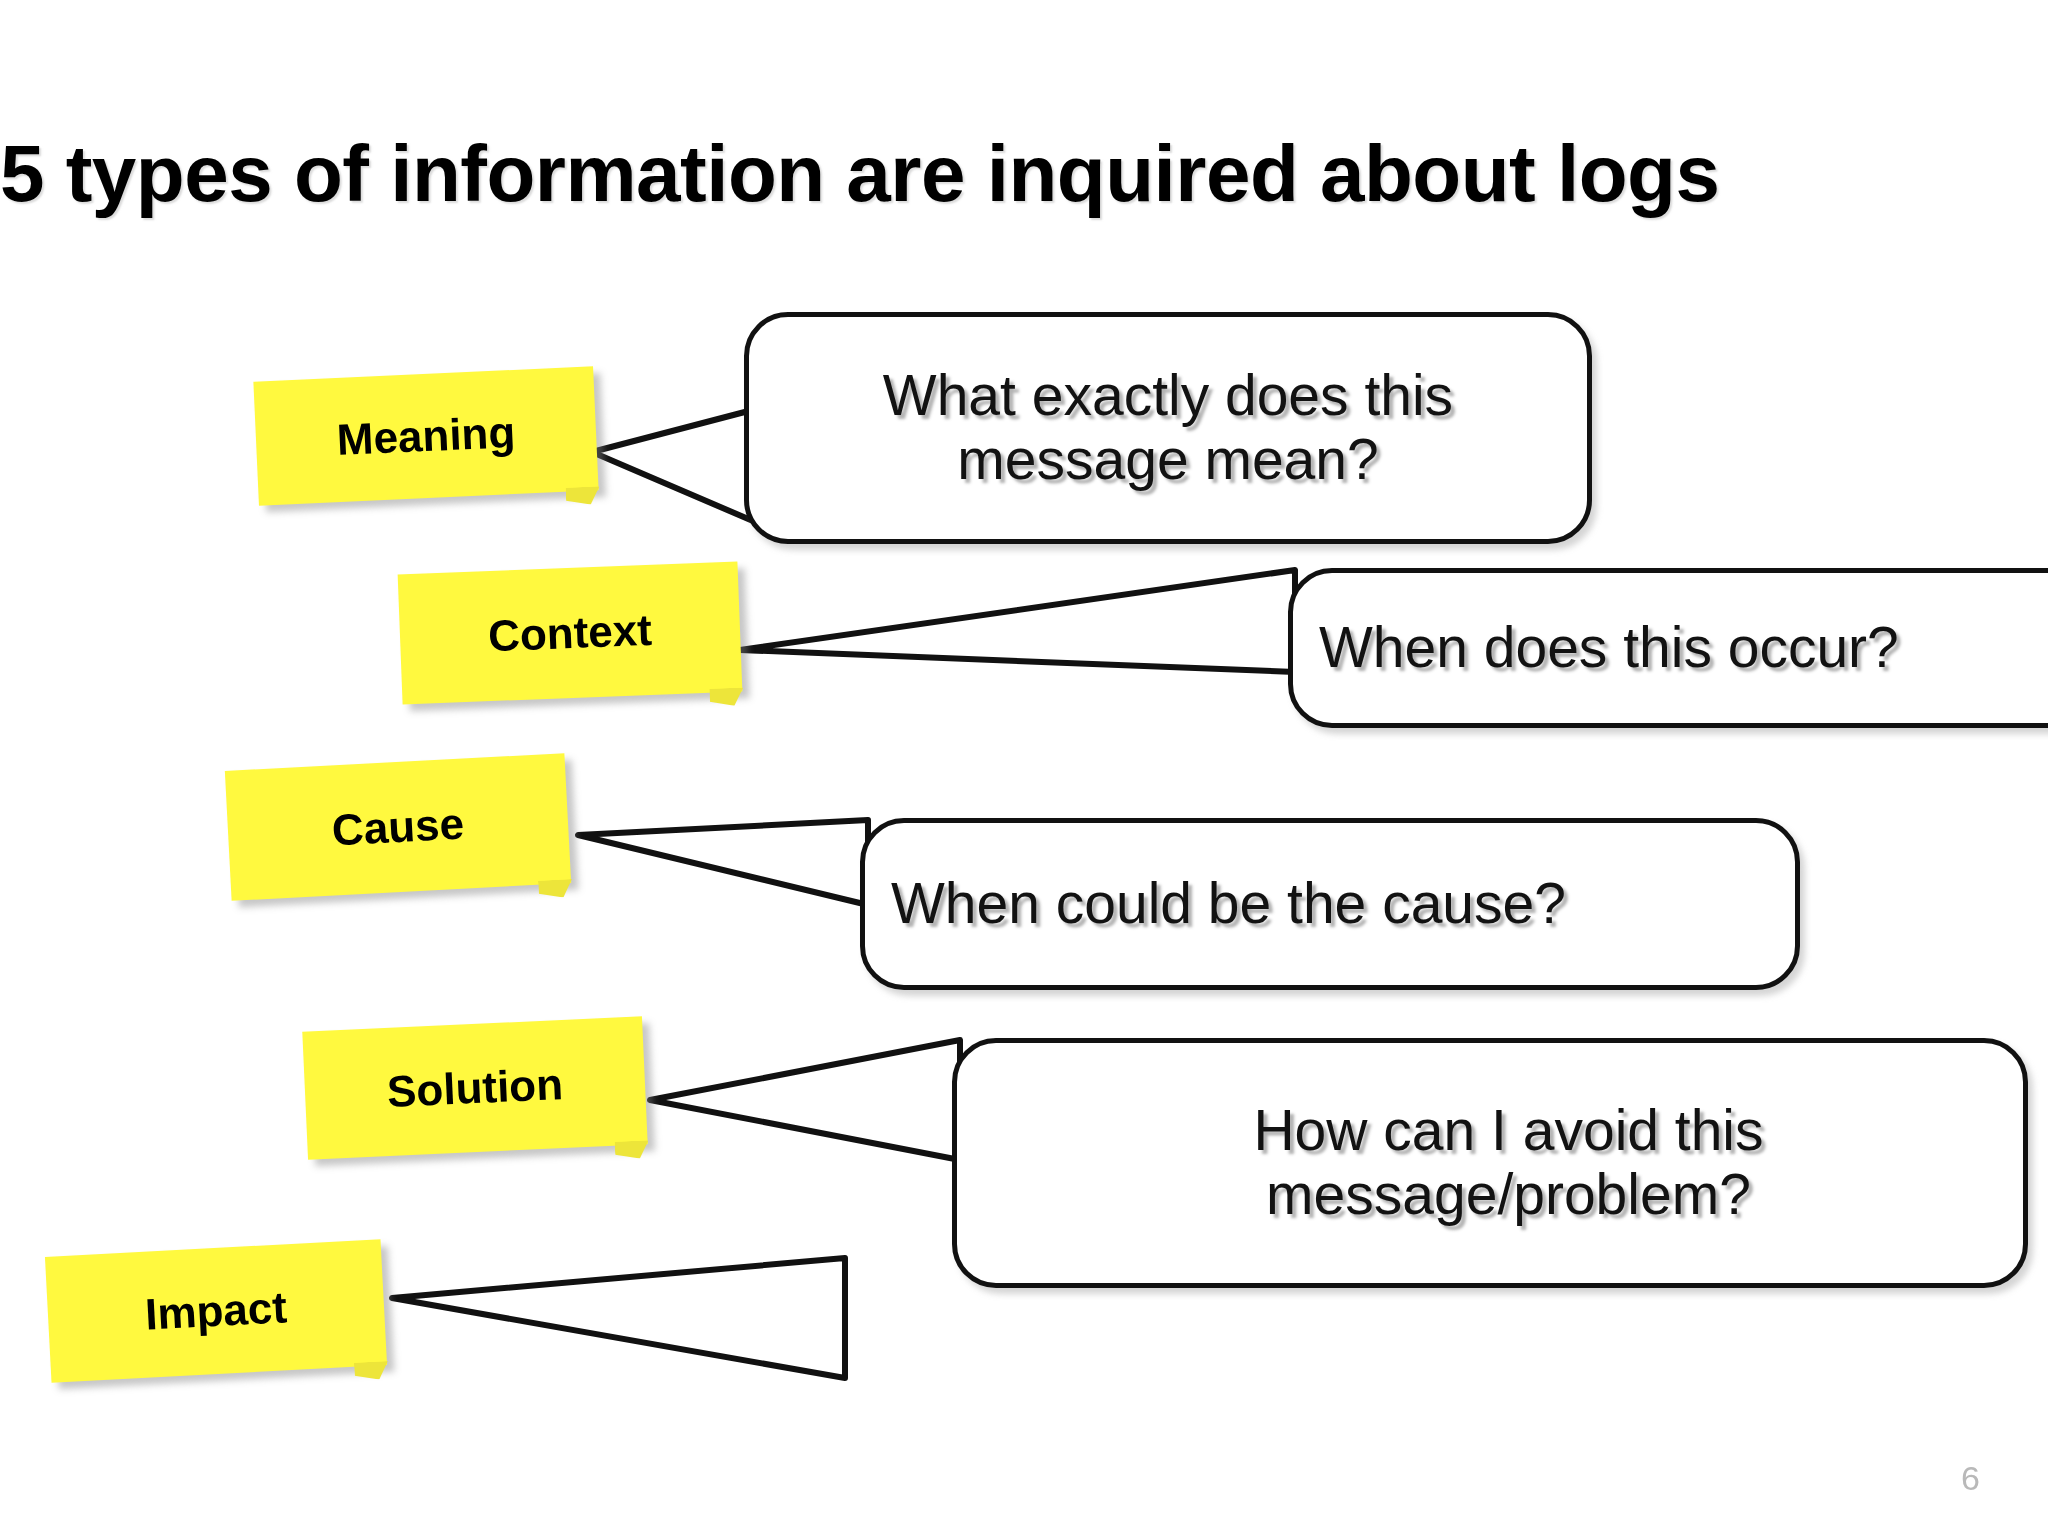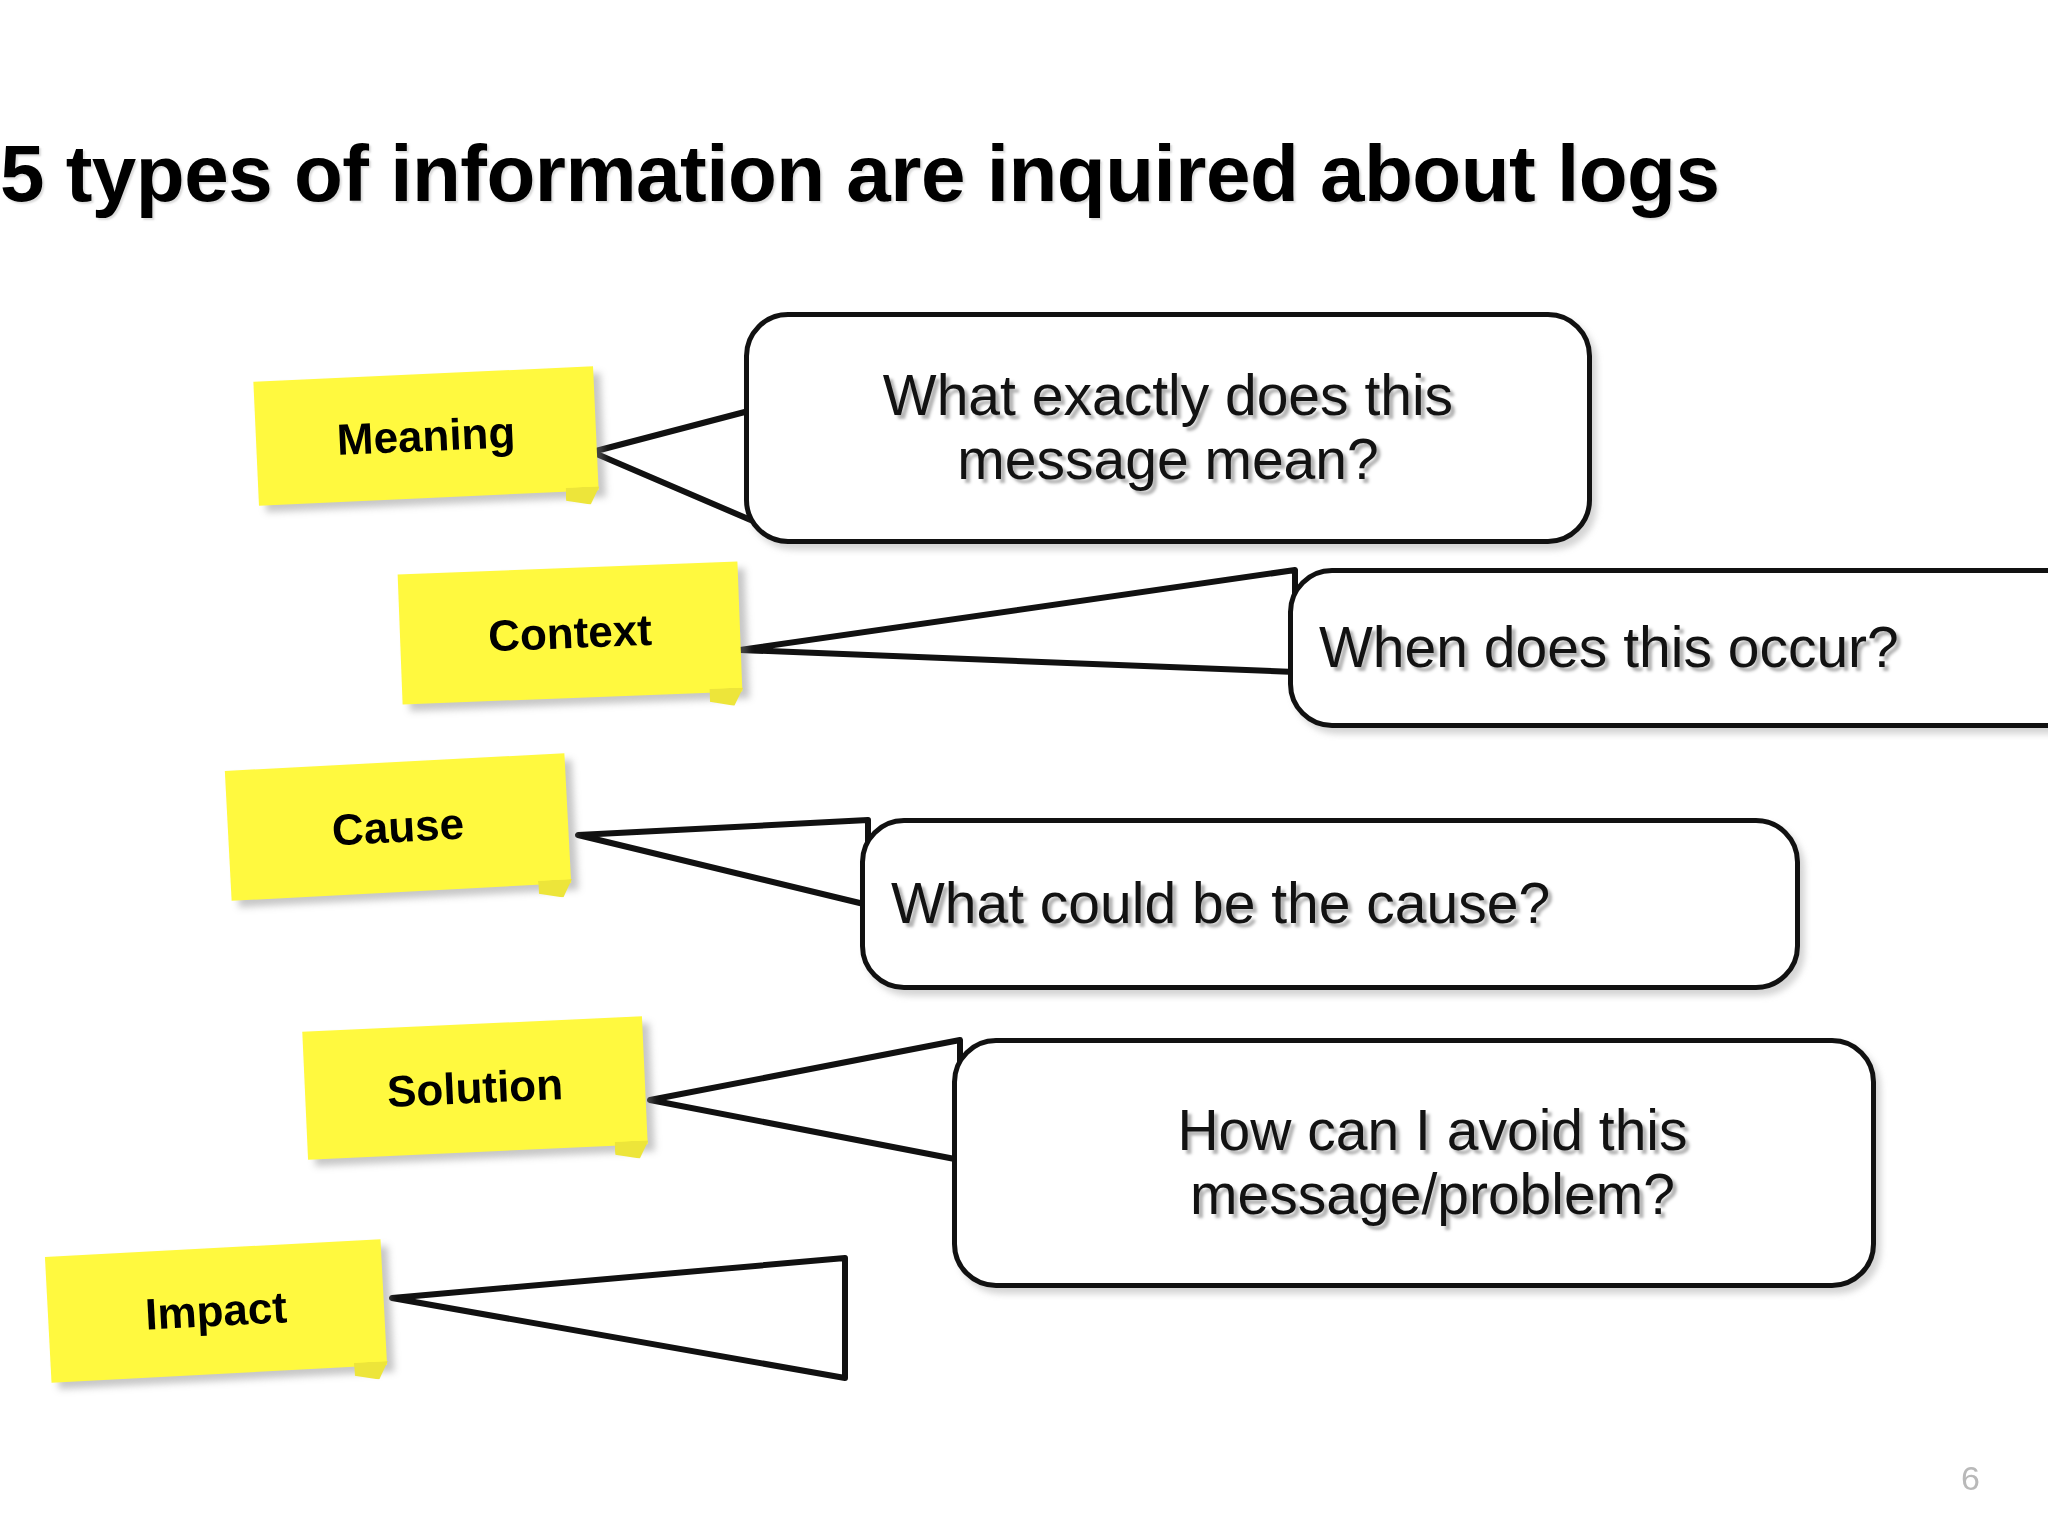--- a/index.html
+++ b/index.html
@@ -142,27 +142,27 @@
     <span class="sticky-label">Context</span>
   </div>
   <div class="bubble" style="left:1288px; top:568px; width:440px; height:0; width:1000px; height:160px; left:1288px; top:568px;">
     <div class="bubble-text">When does this occur?</div>
   </div>
 
   <div class="sticky" style="left:228px; top:762px; width:340px; height:130px; transform:rotate(-3deg); font-size:44px;">
     <span class="sticky-label">Cause</span>
   </div>
   <div class="bubble" style="left:860px; top:818px; width:940px; height:172px;">
-    <div class="bubble-text">What could be the cause?</div>
+    <div class="bubble-text">When could be the cause?</div>
   </div>
 
   <div class="sticky" style="left:305px; top:1024px; width:340px; height:128px; transform:rotate(-2.6deg); font-size:44px;">
     <span class="sticky-label">Solution</span>
   </div>
-  <div class="bubble" style="left:952px; top:1038px; width:924px; height:250px;padding-left:37px;">
+  <div class="bubble" style="left:952px; top:1038px; width:1076px; height:250px;padding-left:37px;">
     <div class="bubble-text">How can I avoid this message/problem?</div>
   </div>
 
   <div class="sticky" style="left:48px; top:1248px; width:336px; height:126px; transform:rotate(-3deg); font-size:44px;">
     <span class="sticky-label">Impact</span>
   </div>
 
   <div class="page-number">6</div>
 
 </div>

